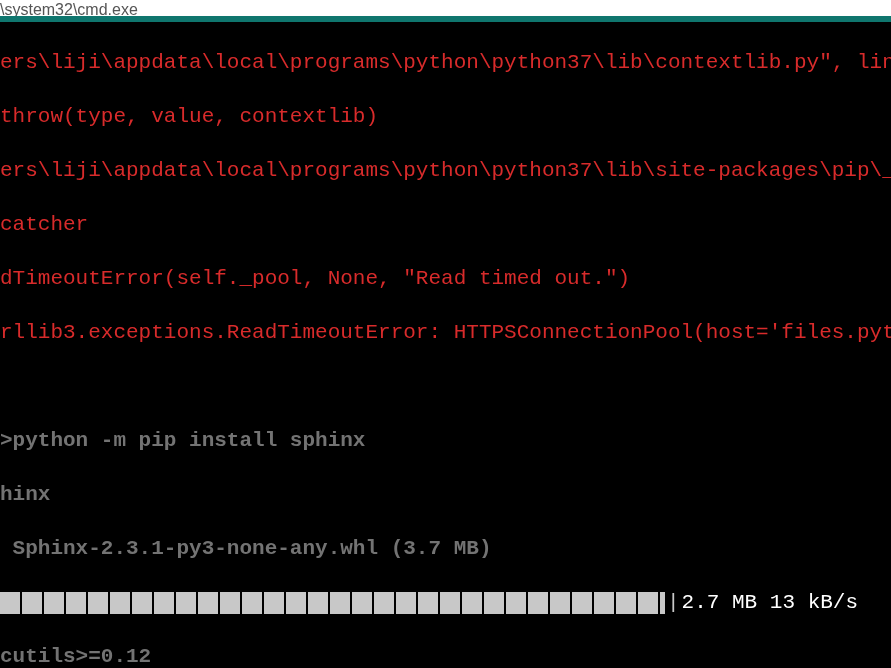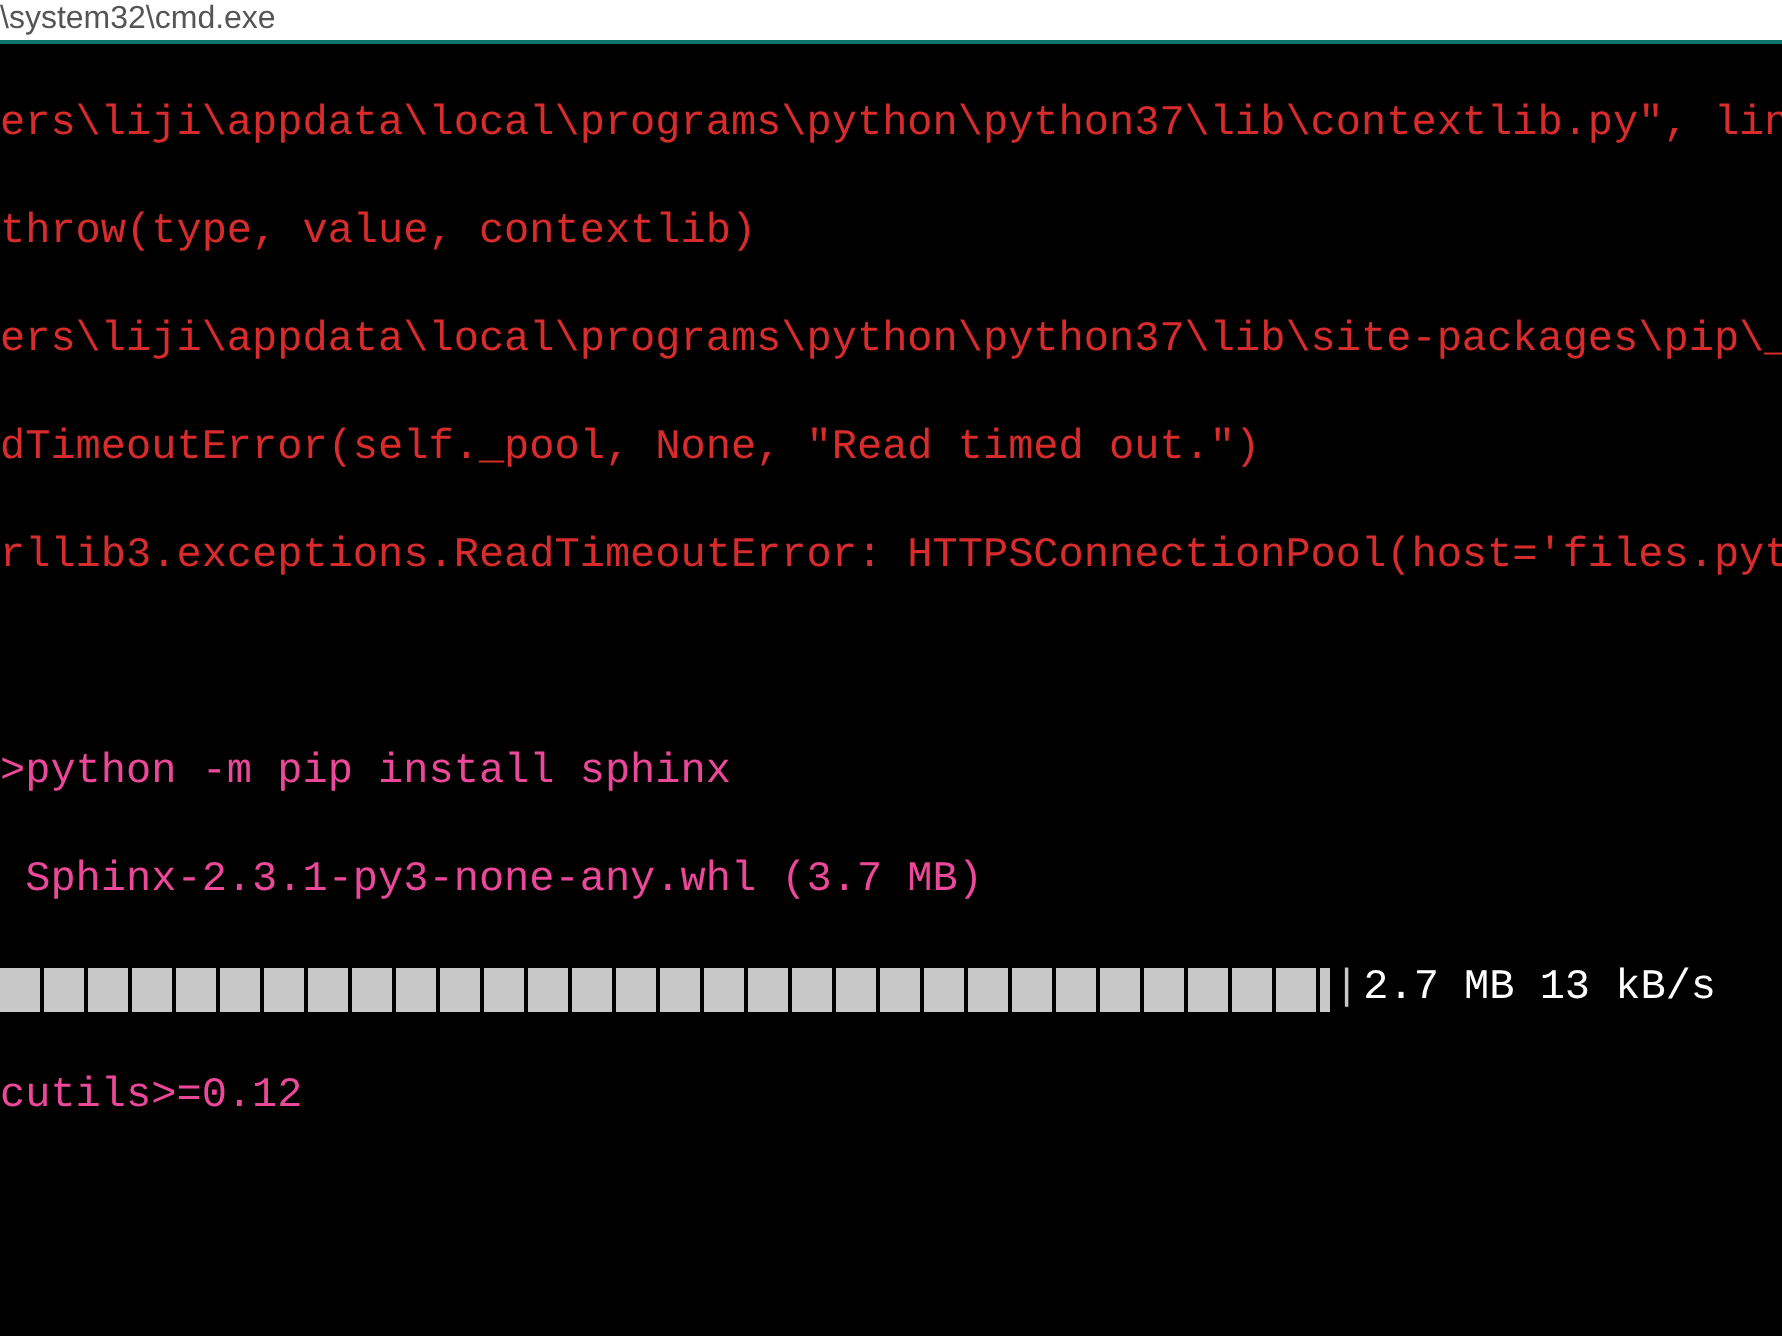--- a/index.html
+++ b/index.html
@@ -16,37 +16,38 @@
       overflow: hidden;
       position: relative;
     }
     .titlebar {
       background: #fff;
       color: #555;
       height: 22px;
       font-size: 16px;
       padding: 1px 0 0 0;
       font-family: 'Segoe UI', sans-serif;
-      border-bottom: 2px solid #0f766e;
+      border-bottom: 6px solid #0f766e;
       white-space: nowrap;
       overflow: hidden;
     }
     .terminal {
       background: #000;
       color: #c0c0c0;
       padding: 0;
       line-height: 27px;
       white-space: pre;
       overflow: hidden;
     }
     .error {
       color: #d82b2b;
     }
     .white {
-      color: #ec4899;
+      color: #737373;
+      font-weight: bold;
     }
     .blank {
       height: 27px;
     }
     .progress-line {
       display: flex;
       align-items: center;
       height: 27px;
     }
     .progress-container {
@@ -75,24 +76,26 @@
 <body>
 
 <div class="titlebar">
   <span>\system32\cmd.exe</span>
 </div>
 
 <div class="terminal">
 <div class="error">ers\liji\appdata\local\programs\python\python37\lib\contextlib.py", line 13</div>
 <div class="error">throw(type, value, contextlib)</div>
 <div class="error">ers\liji\appdata\local\programs\python\python37\lib\site-packages\pip\_venc</div>
+<div class="error">catcher</div>
 <div class="error">dTimeoutError(self._pool, None, "Read timed out.")</div>
 <div class="error">rllib3.exceptions.ReadTimeoutError: HTTPSConnectionPool(host='files.pythonh</div>
 <div class="blank"></div>
 <div class="white">&gt;python -m pip install sphinx</div>
+<div class="white">hinx</div>
 <div class="white"> Sphinx-2.3.1-py3-none-any.whl (3.7 MB)</div>
 <div class="progress-line"><div class="progress-container"><span class="block"></span><span class="block"></span><span class="block"></span><span class="block"></span><span class="block"></span><span class="block"></span><span class="block"></span><span class="block"></span><span class="block"></span><span class="block"></span><span class="block"></span><span class="block"></span><span class="block"></span><span class="block"></span><span class="block"></span><span class="block"></span><span class="block"></span><span class="block"></span><span class="block"></span><span class="block"></span><span class="block"></span><span class="block"></span><span class="block"></span><span class="block"></span><span class="block"></span><span class="block"></span><span class="block"></span><span class="block"></span><span class="block"></span><span class="block"></span><span class="block"></span></div><span class="pipe">|</span><span class="stats">2.7 MB 13 kB/s</span></div>
 <div class="white">cutils&gt;=0.12</div>
 
 
 
 
 
 
 

